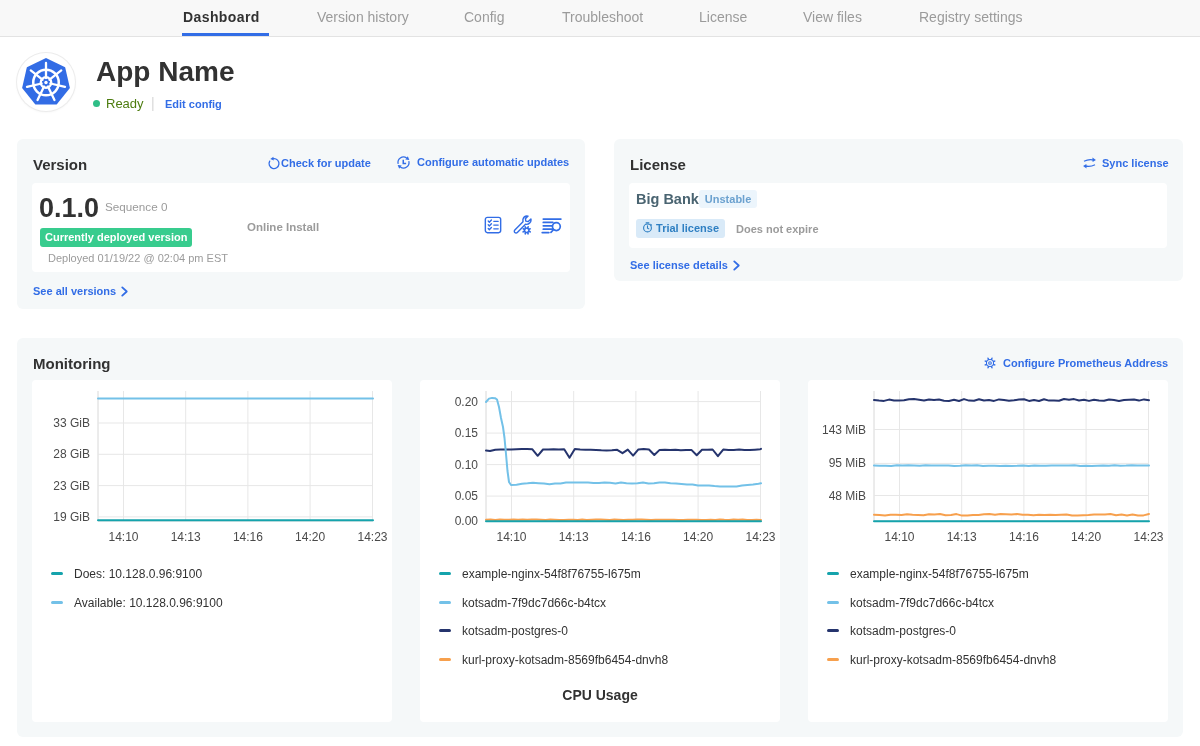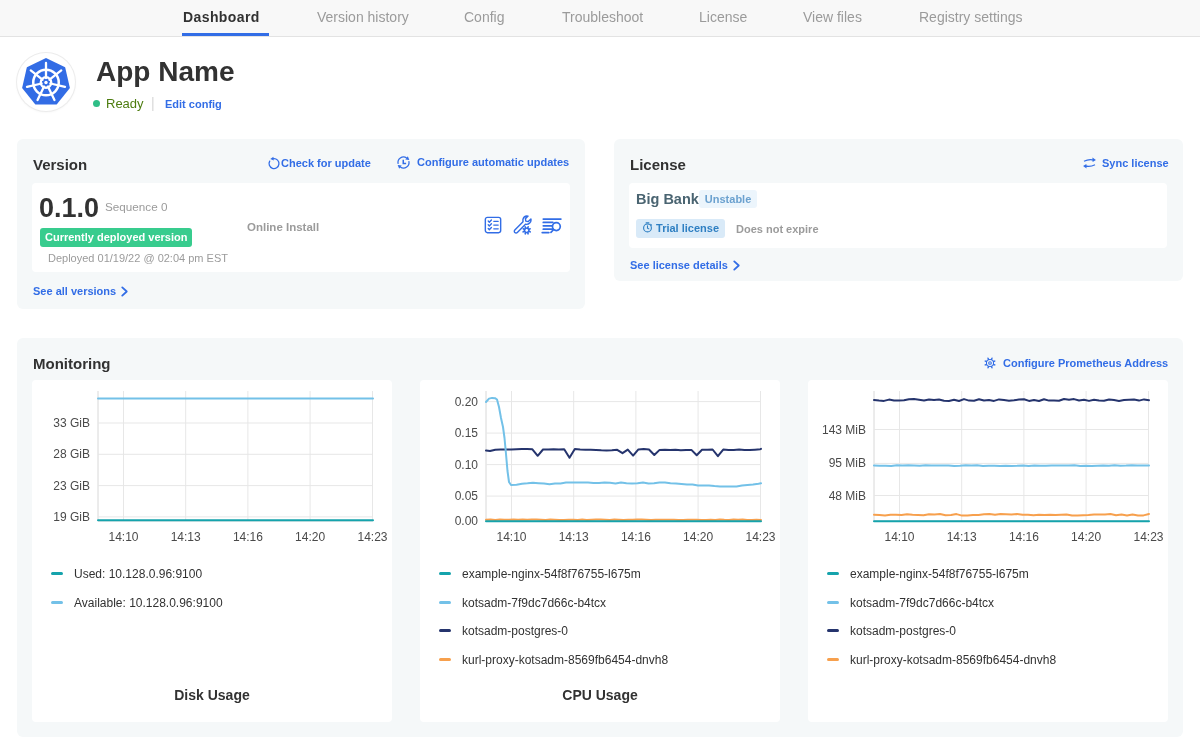--- a/index.html
+++ b/index.html
@@ -179,24 +179,23 @@
         <text x="58" y="140.9" text-anchor="end" font-family="Liberation Sans, sans-serif" font-size="12" fill="#4a4a4a">19 GiB</text>
         <text x="91.5" y="161" text-anchor="middle" font-family="Liberation Sans, sans-serif" font-size="12" fill="#4a4a4a">14:10</text>
         <text x="153.7" y="161" text-anchor="middle" font-family="Liberation Sans, sans-serif" font-size="12" fill="#4a4a4a">14:13</text>
         <text x="215.9" y="161" text-anchor="middle" font-family="Liberation Sans, sans-serif" font-size="12" fill="#4a4a4a">14:16</text>
         <text x="278.1" y="161" text-anchor="middle" font-family="Liberation Sans, sans-serif" font-size="12" fill="#4a4a4a">14:20</text>
         <text x="340.5" y="161" text-anchor="middle" font-family="Liberation Sans, sans-serif" font-size="12" fill="#4a4a4a">14:23</text>
         <polyline points="66.0,18.6 341.0,18.6" fill="none" stroke="#73c1e8" stroke-width="2" stroke-linejoin="round" stroke-linecap="round"></polyline>
         <polyline points="66.0,140.3 341.0,140.3" fill="none" stroke="#15a3ac" stroke-width="2" stroke-linejoin="round" stroke-linecap="round"></polyline>
       </svg>
       <div style="position:absolute;left:19px;top:192px;width:12px;height:3px;border-radius:2px;background:#15a3ac"></div>
-      <div style="position:absolute;left:42px;top:187px;font-size:12px;color:#323232;white-space:nowrap">Used: 10.128.0.96:9100</div>
+      <div style="position:absolute;left:42px;top:187px;font-size:12px;color:#323232;white-space:nowrap">Does: 10.128.0.96:9100</div>
       <div style="position:absolute;left:19px;top:220.8px;width:12px;height:3px;border-radius:2px;background:#73c1e8"></div>
       <div style="position:absolute;left:42px;top:215.8px;font-size:12px;color:#323232;white-space:nowrap">Available: 10.128.0.96:9100</div>
-      <div style="position:absolute;left:0;top:307px;width:100%;text-align:center;font-size:14px;font-weight:bold;color:#323232">Disk Usage</div>
     </div>
   <div style="position:absolute;left:403px;top:42px;width:360px;height:342px;background:#fff;border-radius:4px;">
       <svg width="360" height="175" viewBox="0 0 360 175" style="position:absolute;top:0;left:0">
         <line x1="91.5" y1="11" x2="91.5" y2="141" stroke="#e7e7e7" stroke-width="1"></line>
         <line x1="153.7" y1="11" x2="153.7" y2="141" stroke="#e7e7e7" stroke-width="1"></line>
         <line x1="215.9" y1="11" x2="215.9" y2="141" stroke="#e7e7e7" stroke-width="1"></line>
         <line x1="278.1" y1="11" x2="278.1" y2="141" stroke="#e7e7e7" stroke-width="1"></line>
         <line x1="340.5" y1="11" x2="340.5" y2="141" stroke="#e7e7e7" stroke-width="1"></line>
         <line x1="66" y1="11" x2="66" y2="141" stroke="#d8d8d8" stroke-width="1"></line>
         <line x1="66" y1="21.6" x2="341" y2="21.6" stroke="#e7e7e7" stroke-width="1"></line>

